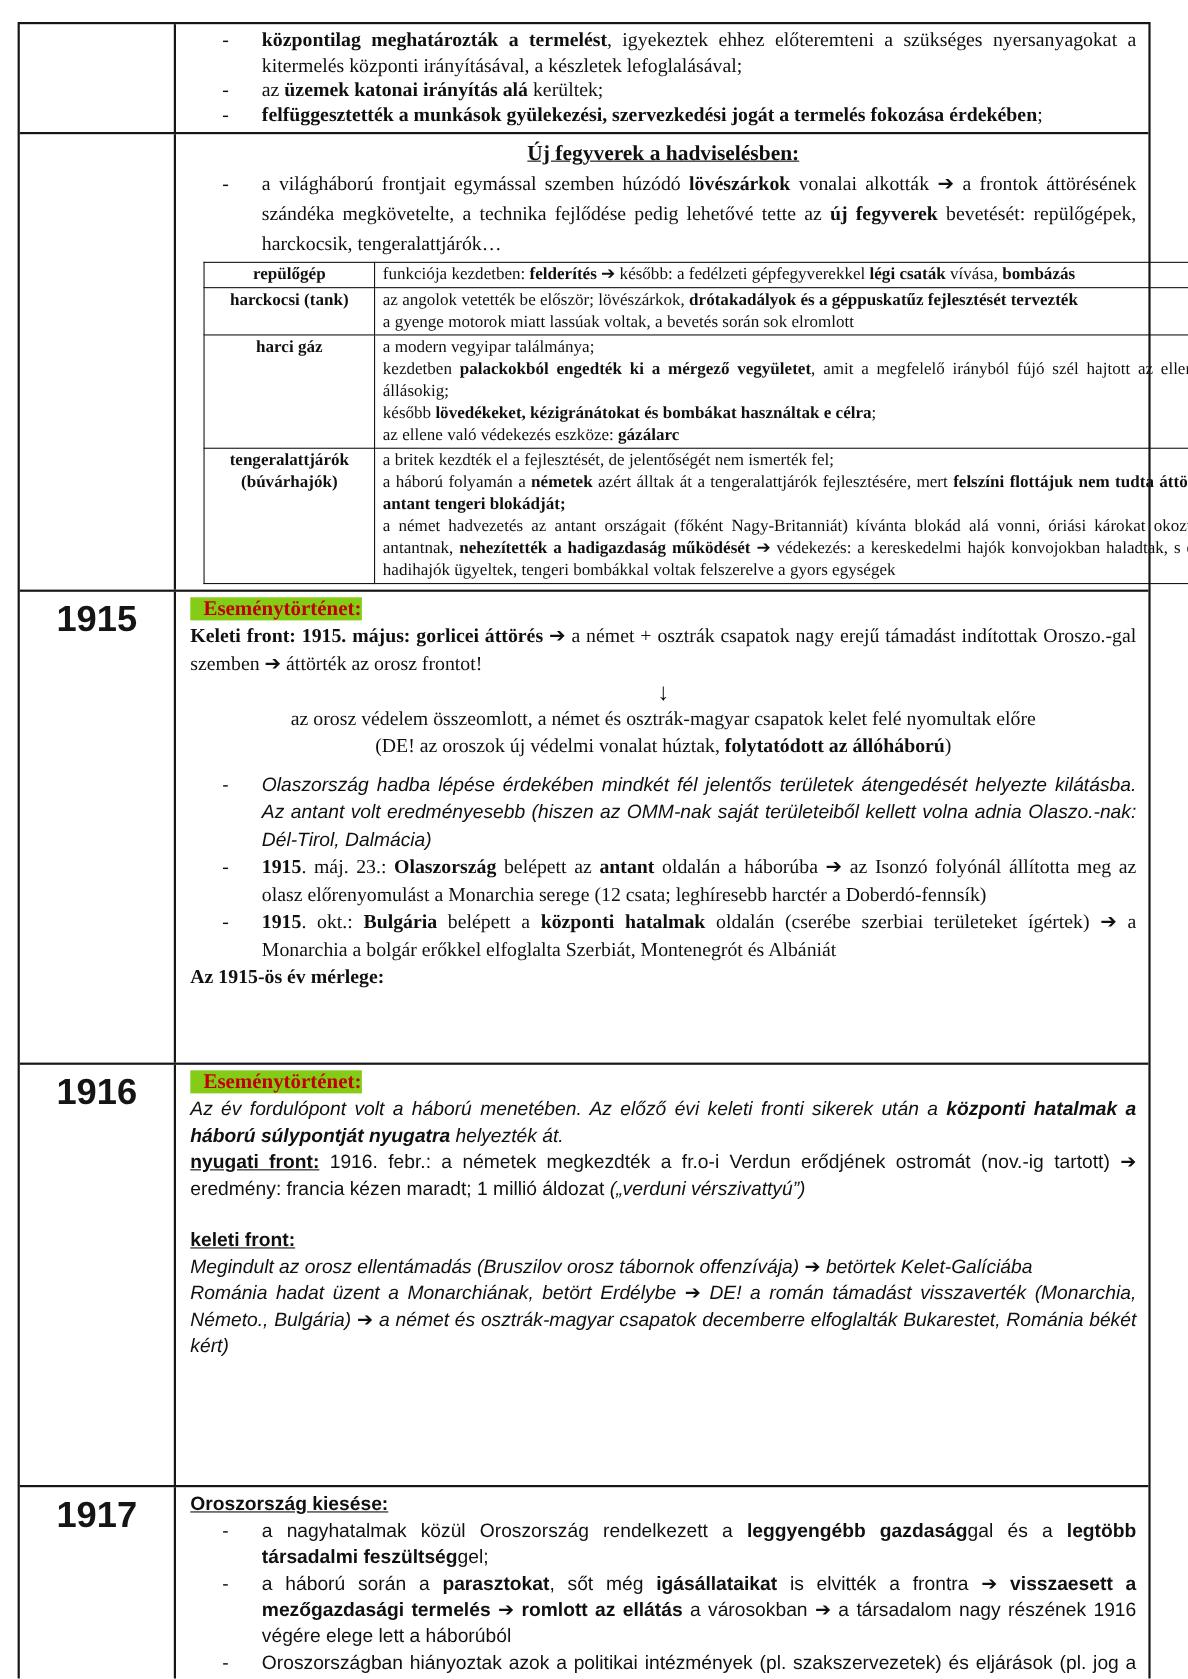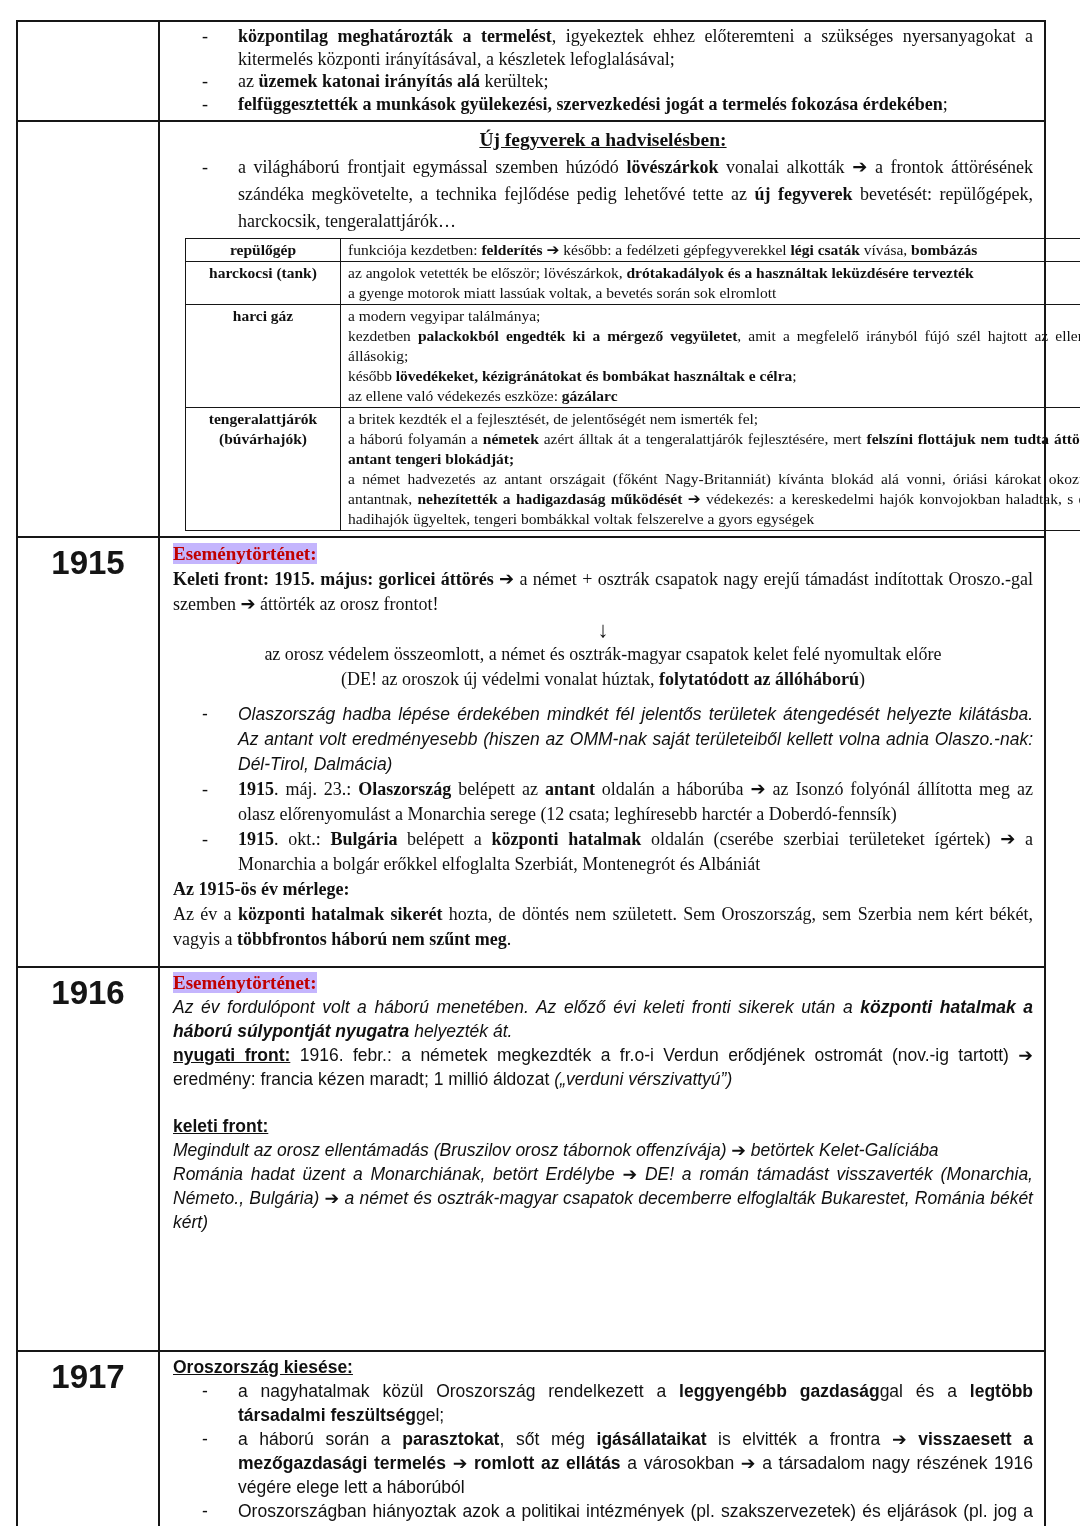--- a/index.html
+++ b/index.html
@@ -24,21 +24,21 @@
   .content-cell{flex:1;min-width:0;padding:3px 11px 5px 13px;box-sizing:border-box;}
 
   .para{margin:0;}
   .serif{font-family:"Liberation Serif","DejaVu Serif","DejaVu Sans",serif;font-size:18px;}
   .sans{font-family:"Liberation Sans","DejaVu Sans",sans-serif;font-size:17.5px;}
   .justify{text-align:justify;}
   .center{text-align:center;}
   .b{font-weight:bold;}
   .i{font-style:italic;}
   .u{text-decoration:underline;}
-  .hl{background:#c4b5fd;color:#c00000;}
+  .hl{background:#84cc16;color:#c00000;padding-left:12px;}
 
   .bullet{display:flex;}
   .bullet-mk{flex:0 0 36px;margin-left:29px;}
   .bullet-body{flex:1;min-width:0;text-align:justify;}
 
   .heading-lg{font-size:19.5px;}
   .evt-heading .hl{font-size:19px;}
   .arrow-down{font-size:22px;}
 
   
@@ -96,21 +96,21 @@
           <tbody>
             <tr>
               <td class="term"><span class="seg b">repülőgép</span></td>
               <td class="desc">
                 <div><span class="seg">funkciója kezdetben: </span><span class="seg b">felderítés</span><span class="seg"> </span><span class="seg b">➔</span><span class="seg"> később: a fedélzeti gépfegyverekkel </span><span class="seg b">légi csaták</span><span class="seg"> vívása, </span><span class="seg b">bombázás</span></div>
               </td>
             </tr>
             <tr>
               <td class="term"><span class="seg b">harckocsi (tank)</span></td>
               <td class="desc">
-                <div><span class="seg">az angolok vetették be először; lövészárkok, </span><span class="seg b">drótakadályok és a használtak leküzdésére tervezték</span></div>
+                <div><span class="seg">az angolok vetették be először; lövészárkok, </span><span class="seg b">drótakadályok és a géppuskatűz fejlesztését tervezték</span></div>
                 <div><span class="seg">a gyenge motorok miatt lassúak voltak, a bevetés során sok elromlott</span></div>
               </td>
             </tr>
             <tr>
               <td class="term"><span class="seg b">harci gáz</span></td>
               <td class="desc">
                 <div><span class="seg">a modern vegyipar találmánya;</span></div>
                 <div><span class="seg">kezdetben </span><span class="seg b">palackokból engedték ki a mérgező vegyületet</span><span class="seg">, amit a megfelelő irányból fújó szél hajtott az ellenséges állásokig;</span></div>
                 <div><span class="seg">később </span><span class="seg b">lövedékeket, kézigránátokat és bombákat használtak e célra</span><span class="seg">;</span></div>
                 <div><span class="seg">az ellene való védekezés eszköze: </span><span class="seg b">gázálarc</span></div>
@@ -143,21 +143,20 @@
         </div>
         <div class="bullet">
           <span class="bullet-mk serif">-</span>
           <div class="bullet-body serif"><span class="seg b">1915</span><span class="seg">. máj. 23.: </span><span class="seg b">Olaszország</span><span class="seg"> belépett az </span><span class="seg b">antant</span><span class="seg"> oldalán a háborúba </span><span class="seg b">➔</span><span class="seg"> az Isonzó folyónál állította meg az olasz előrenyomulást a Monarchia serege (12 csata; leghíresebb harctér a Doberdó-fennsík)</span></div>
         </div>
         <div class="bullet">
           <span class="bullet-mk serif">-</span>
           <div class="bullet-body serif"><span class="seg b">1915</span><span class="seg">. okt.: </span><span class="seg b">Bulgária</span><span class="seg"> belépett a </span><span class="seg b">központi hatalmak</span><span class="seg"> oldalán (cserébe szerbiai területeket ígértek) </span><span class="seg b">➔</span><span class="seg"> a Monarchia a bolgár erőkkel elfoglalta Szerbiát, Montenegrót és Albániát</span></div>
         </div>
         <div class="para serif"><span class="seg b">Az 1915-ös év mérlege:</span></div>
-        <div class="para serif justify"><span class="seg">Az év a </span><span class="seg b">központi hatalmak sikerét</span><span class="seg"> hozta, de döntés nem született. Sem Oroszország, sem Szerbia nem kért békét, vagyis a </span><span class="seg b">többfrontos háború nem szűnt meg</span><span class="seg">.</span></div>
       </div>
     </div>
     <div class="trow" id="row-1916">
       <div class="year-cell">1916</div>
       <div class="content-cell">
         <div class="para serif evt-heading"><span class="seg b hl">Eseménytörténet:</span></div>
         <div class="para sans justify"><span class="seg i">Az év fordulópont volt a háború menetében. Az előző évi keleti fronti sikerek után a </span><span class="seg b i">központi hatalmak a háború súlypontját nyugatra</span><span class="seg i"> helyezték át.</span></div>
         <div class="para sans justify"><span class="seg b u">nyugati front:</span><span class="seg"> 1916. febr.: a németek megkezdték a fr.o-i Verdun erődjének ostromát (nov.-ig tartott) </span><span class="seg b">➔</span><span class="seg"> eredmény: francia kézen maradt; 1 millió áldozat </span><span class="seg i">(„verduni vérszivattyú”)</span></div>
         <div style="height: 23px;"></div>
         <div class="para sans"><span class="seg b u">keleti front:</span></div>

